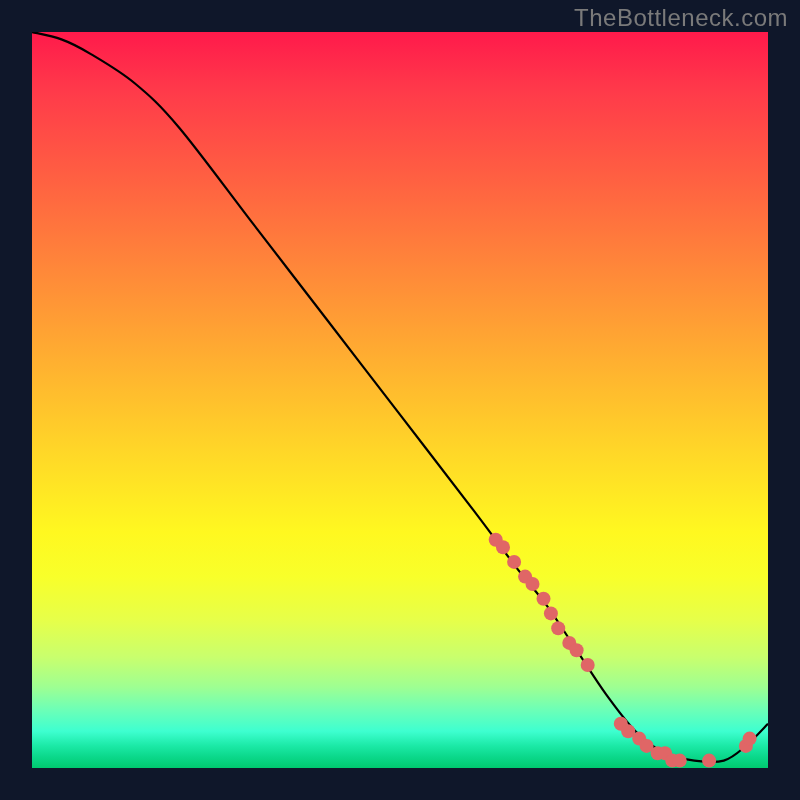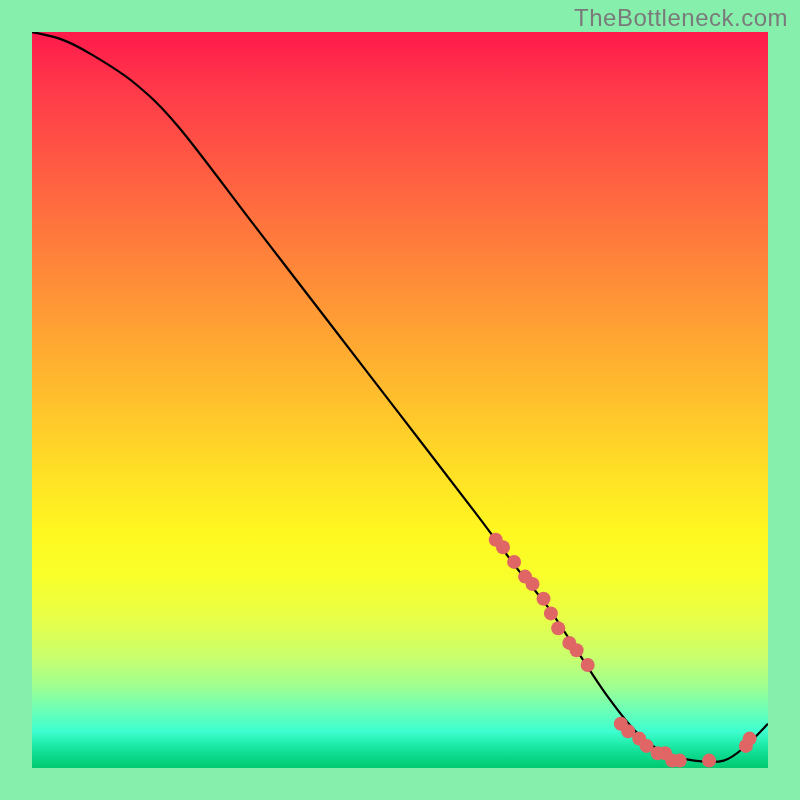--- a/index.html
+++ b/index.html
@@ -8,21 +8,21 @@
     width: 800px;
     height: 800px;
     background: #000;
     overflow: hidden;
     font-family: Arial, Helvetica, sans-serif;
   }
   .frame {
     position: relative;
     width: 800px;
     height: 800px;
-    background: #86efac;
+    background: #0f172a;
   }
   .watermark {
     position: absolute;
     top: 4px;
     right: 12px;
     color: #7a7a7a;
     font-size: 24px;
     font-weight: 400;
     letter-spacing: 0.5px;
   }

